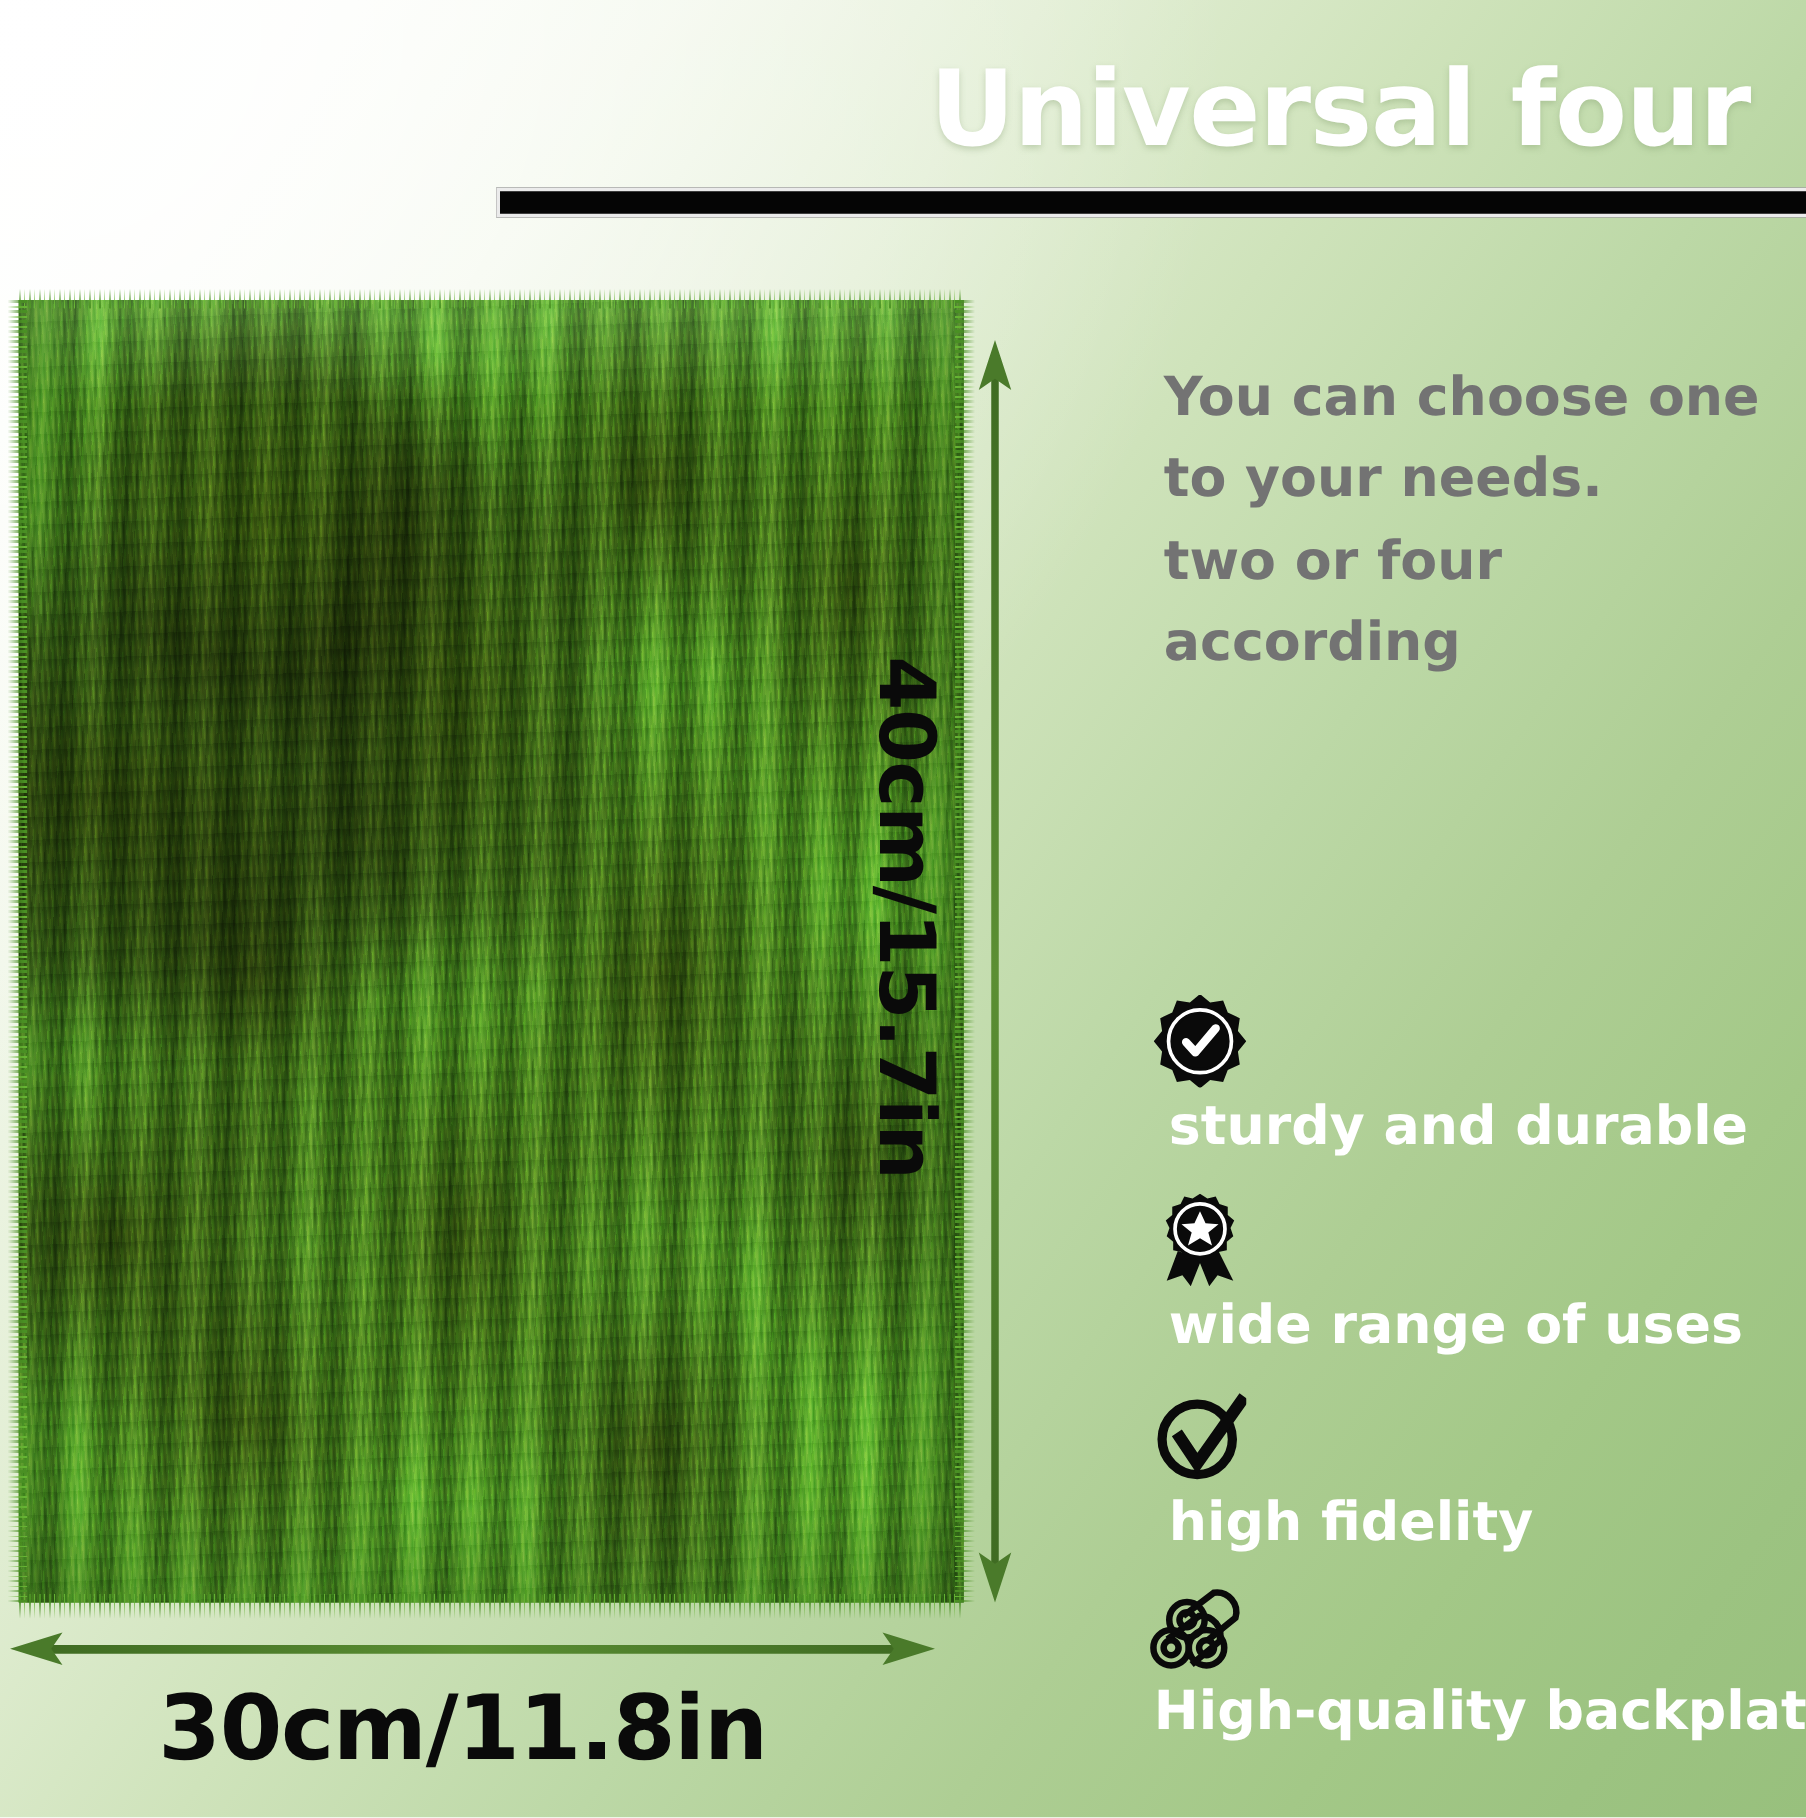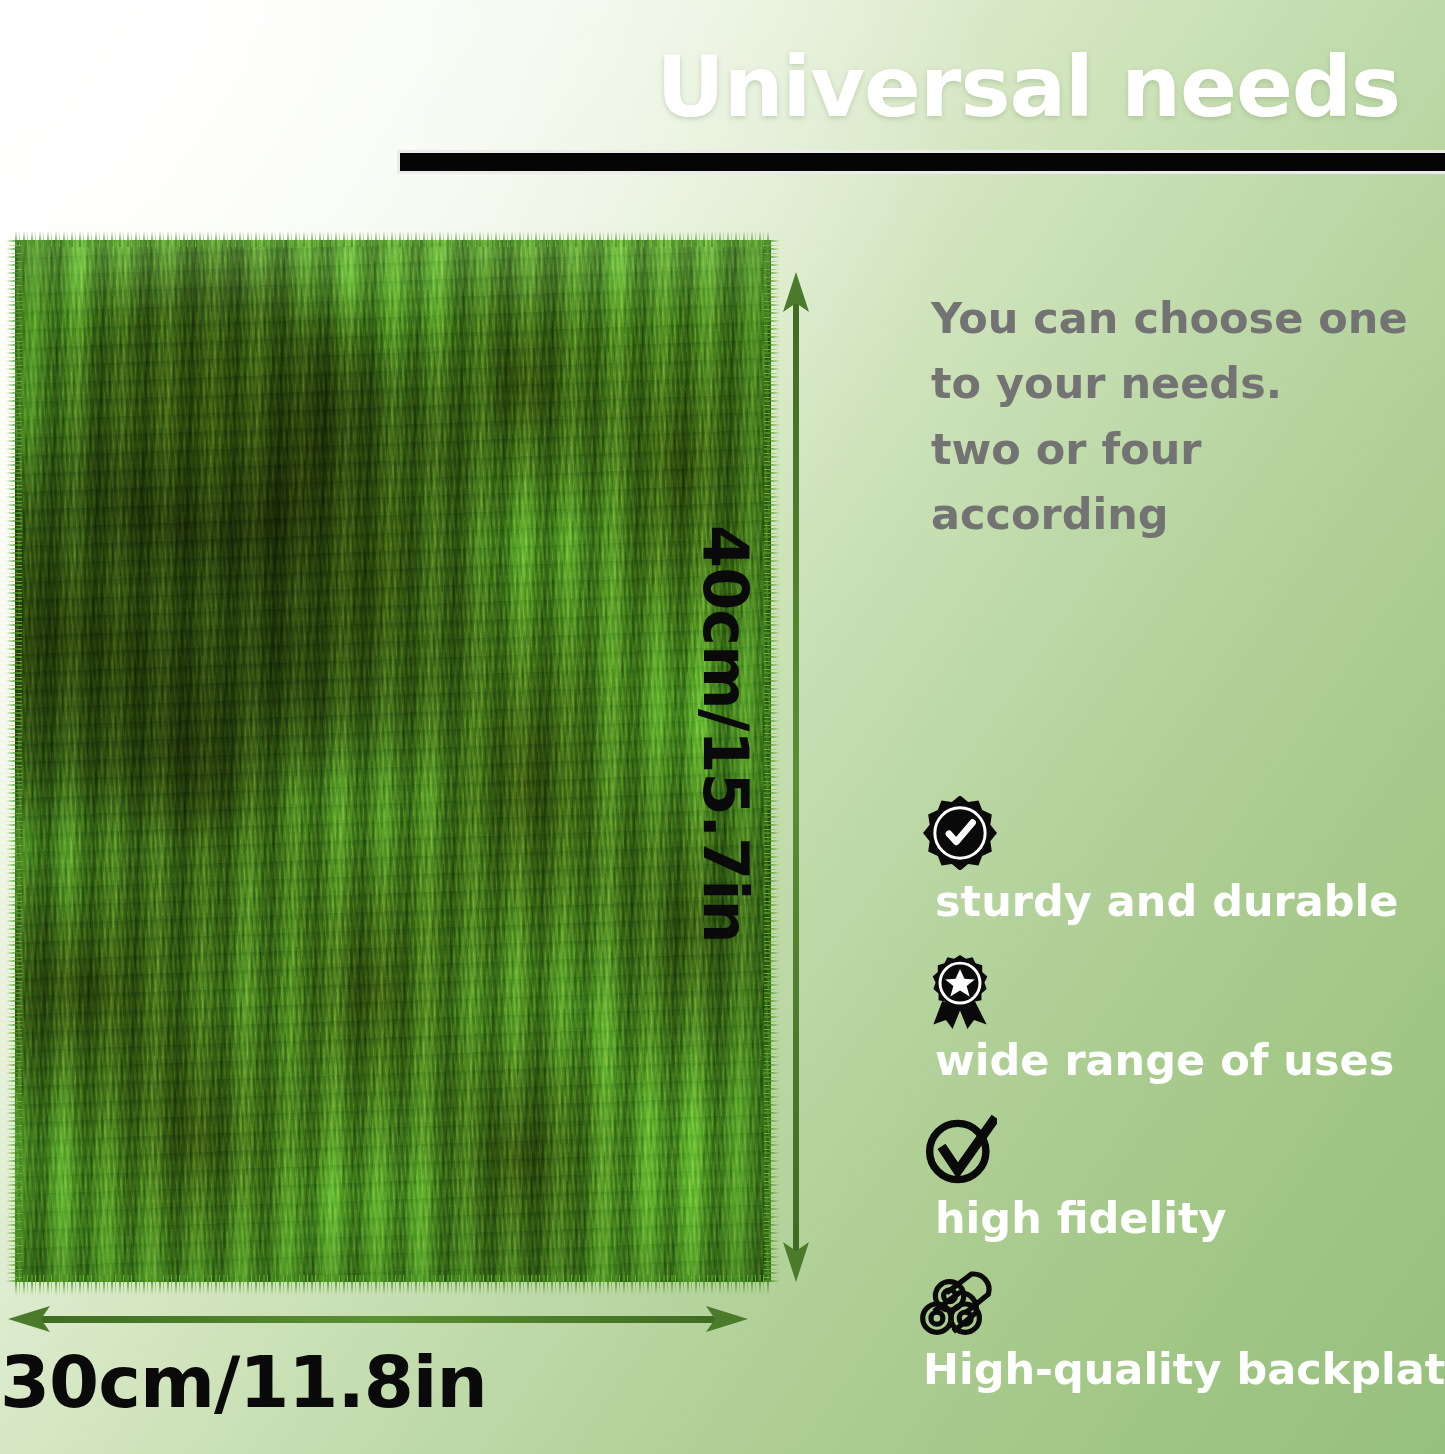--- a/index.html
+++ b/index.html
@@ -127,21 +127,21 @@
   .dim-h{position:absolute;left:8px;top:1300px;width:740px;height:40px;}
   .dim-v-label{
     position:absolute;left:762px;top:525px;
     font-family:"DejaVu Sans", sans-serif;
     font-size:62px;font-weight:700;color:#0a0a0a;
     transform:rotate(90deg);transform-origin:left top;
     white-space:nowrap;letter-spacing:-1px;
   }
   .dim-h-label{
     position:absolute;left:0px;top:1340px;width:740px;
-    text-align:left;
+    text-align:center;
     font-family:"DejaVu Sans", sans-serif;
     font-size:72px;font-weight:700;color:#0a0a0a;
     letter-spacing:-1px;white-space:nowrap;
   }
 
   
   .blurb{
     position:absolute;left:931px;top:286px;width:520px;
     font-family:"DejaVu Sans", sans-serif;
     font-size:43px;font-weight:700;color:#737373;
@@ -165,21 +165,21 @@
   #feat3 .txt{left:18px;top:78px;}
 </style>
 </head>
 <body>
 
 <div id="stage">
 
   <div class="bg"></div>
   <div class="bg-tint"></div>
 
-  <div class="title">Universal needs</div>
+  <div class="title">Universal four</div>
   <div class="title-rule"></div>
 
   <div class="panel-wrap">
     <div class="panel"></div>
     <div class="panel-bark"></div>
     <div class="panel-grass"></div>
     <div class="panel-shade"></div>
     <div class="fringe fringe-t"></div>
     <div class="fringe fringe-b"></div>
     <div class="fringe fringe-l"></div>

